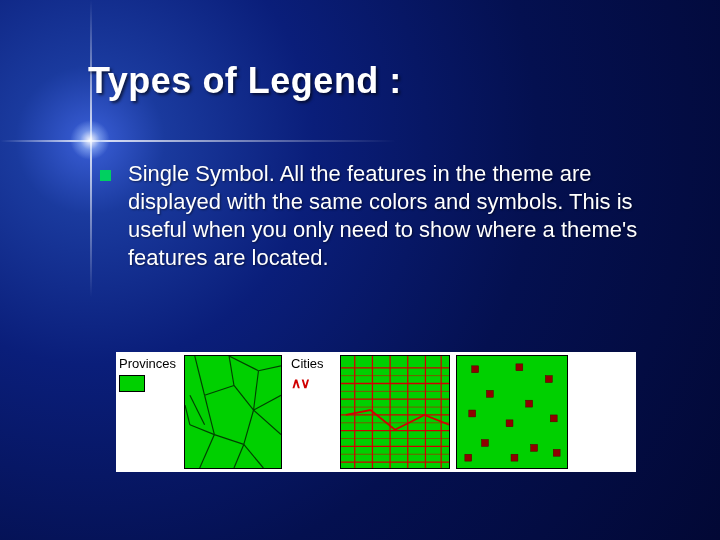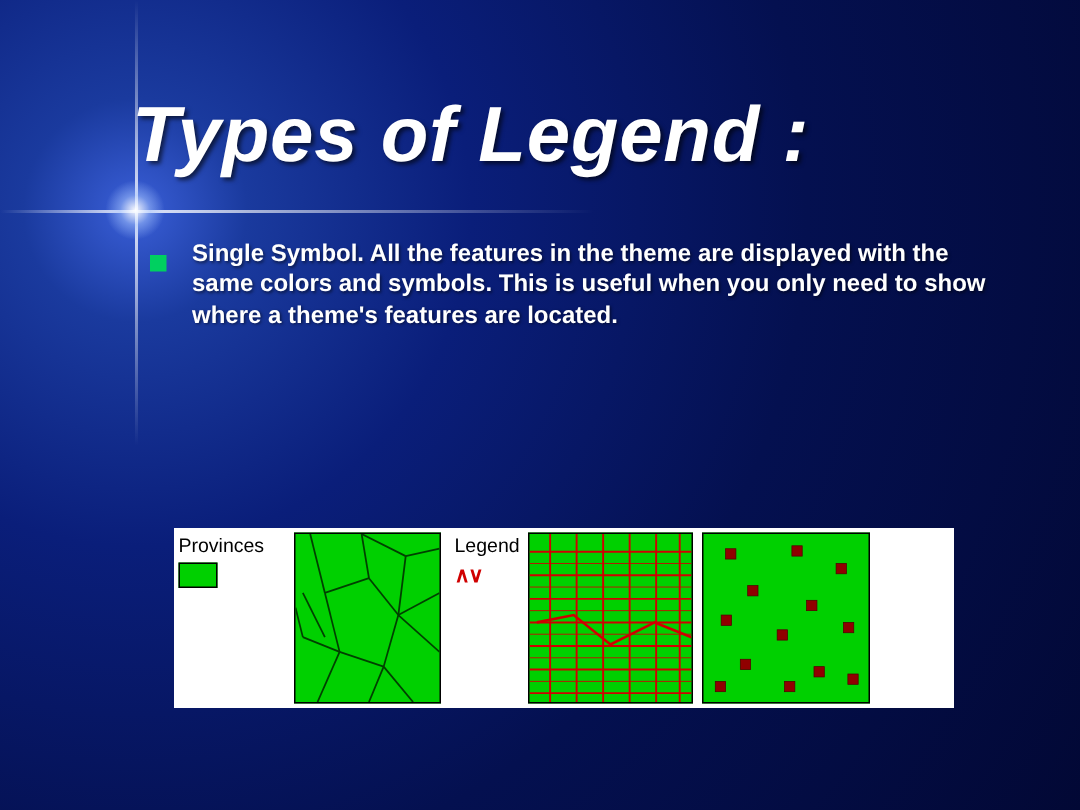--- a/index.html
+++ b/index.html
@@ -41,35 +41,33 @@
     width: 40px;
     height: 40px;
     border-radius: 50%;
     background: radial-gradient(circle, rgba(255,255,255,0.95) 0%, rgba(170,200,255,0.5) 35%, rgba(255,255,255,0) 70%);
     pointer-events: none;
   }
   .title {
     position: absolute;
     top: 60px;
     left: 88px;
-    font-size: 52px;
+    font-size: 36px;
     font-weight: bold;
     letter-spacing: 0.5px;
     text-shadow: 2px 2px 3px rgba(0,0,0,0.6);
-    font-style: italic;
   }
   .body-text {
     position: absolute;
     top: 160px;
     left: 128px;
     width: 530px;
-    font-size: 16px;
+    font-size: 22px;
     line-height: 1.28;
     text-shadow: 1px 1px 2px rgba(0,0,0,0.5);
-    font-weight: bold;
   }
   .bullet-sq {
     position: absolute;
     top: 170px;
     left: 100px;
     width: 11px;
     height: 11px;
     background: #00d060;
   }
   
@@ -77,21 +75,21 @@
     position: absolute;
     top: 352px;
     left: 116px;
     width: 520px;
     height: 120px;
     background: #fff;
     color: #000;
     display: flex;
   }
   .leg-col-label {
-    width: 80px;
+    width: 68px;
     padding: 4px 3px;
     font-family: Arial, sans-serif;
     font-size: 13px;
     display: flex;
     flex-direction: column;
     box-sizing: border-box;
   }
   .leg-swatch {
     width: 24px;
     height: 15px;
@@ -176,21 +174,21 @@
       <line x1="45" y1="0" x2="75" y2="15"></line>
         <line x1="75" y1="15" x2="98" y2="10"></line>
       <line x1="75" y1="15" x2="70" y2="55"></line>
       <line x1="5" y1="70" x2="0" y2="50"></line>
         <line x1="5" y1="70" x2="30" y2="80"></line>
       <line x1="60" y1="90" x2="50" y2="114"></line>
     </svg>
   </div>
 
   <div class="leg-col-label" style="width:52px">
-    <span>Legend</span>
+    <span>Cities</span>
     <span class="road-zig">∧∨</span>
   </div>
   <div class="leg-panel roads-panel">
     <svg class="grid" width="100%" height="100%" viewBox="0 0 110 114" preserveAspectRatio="none">
       <line x1="0" y1="12" x2="110" y2="12"></line>
         <line x1="0" y1="28" x2="110" y2="28"></line>
       <line x1="0" y1="44" x2="110" y2="44"></line>
         <line x1="0" y1="60" x2="110" y2="60"></line>
       <line x1="0" y1="76" x2="110" y2="76"></line>
         <line x1="0" y1="92" x2="110" y2="92"></line>

